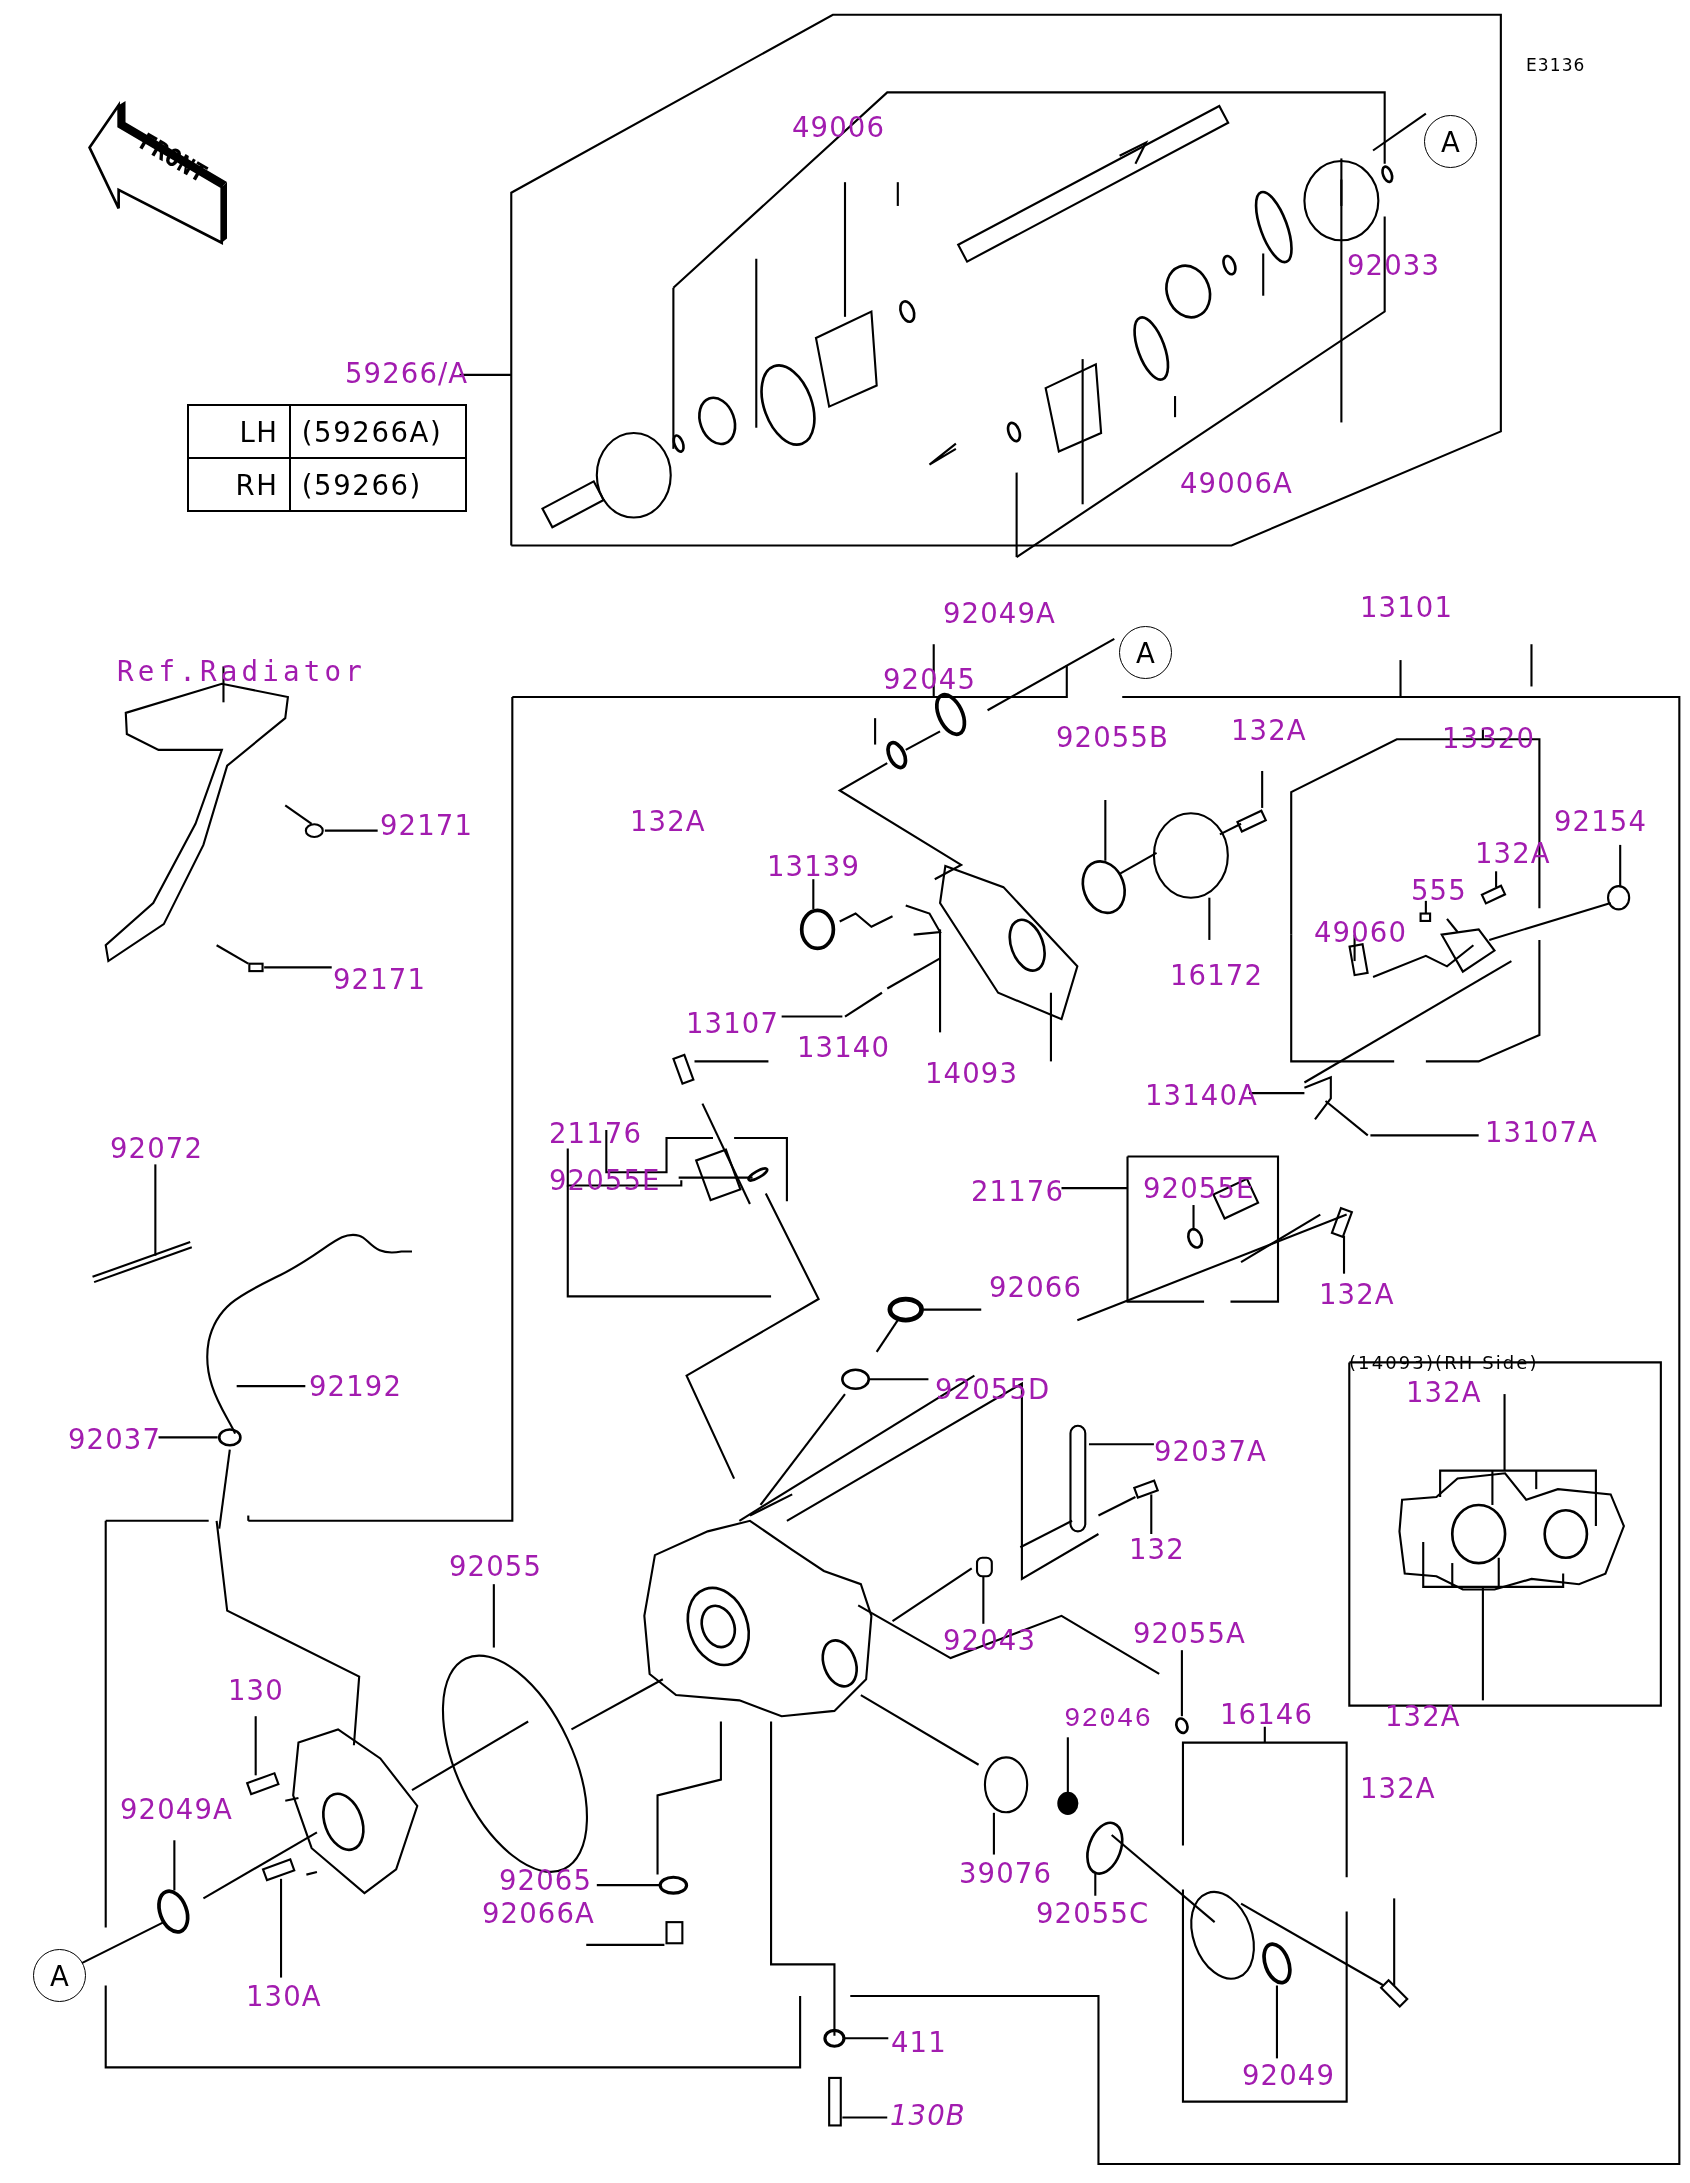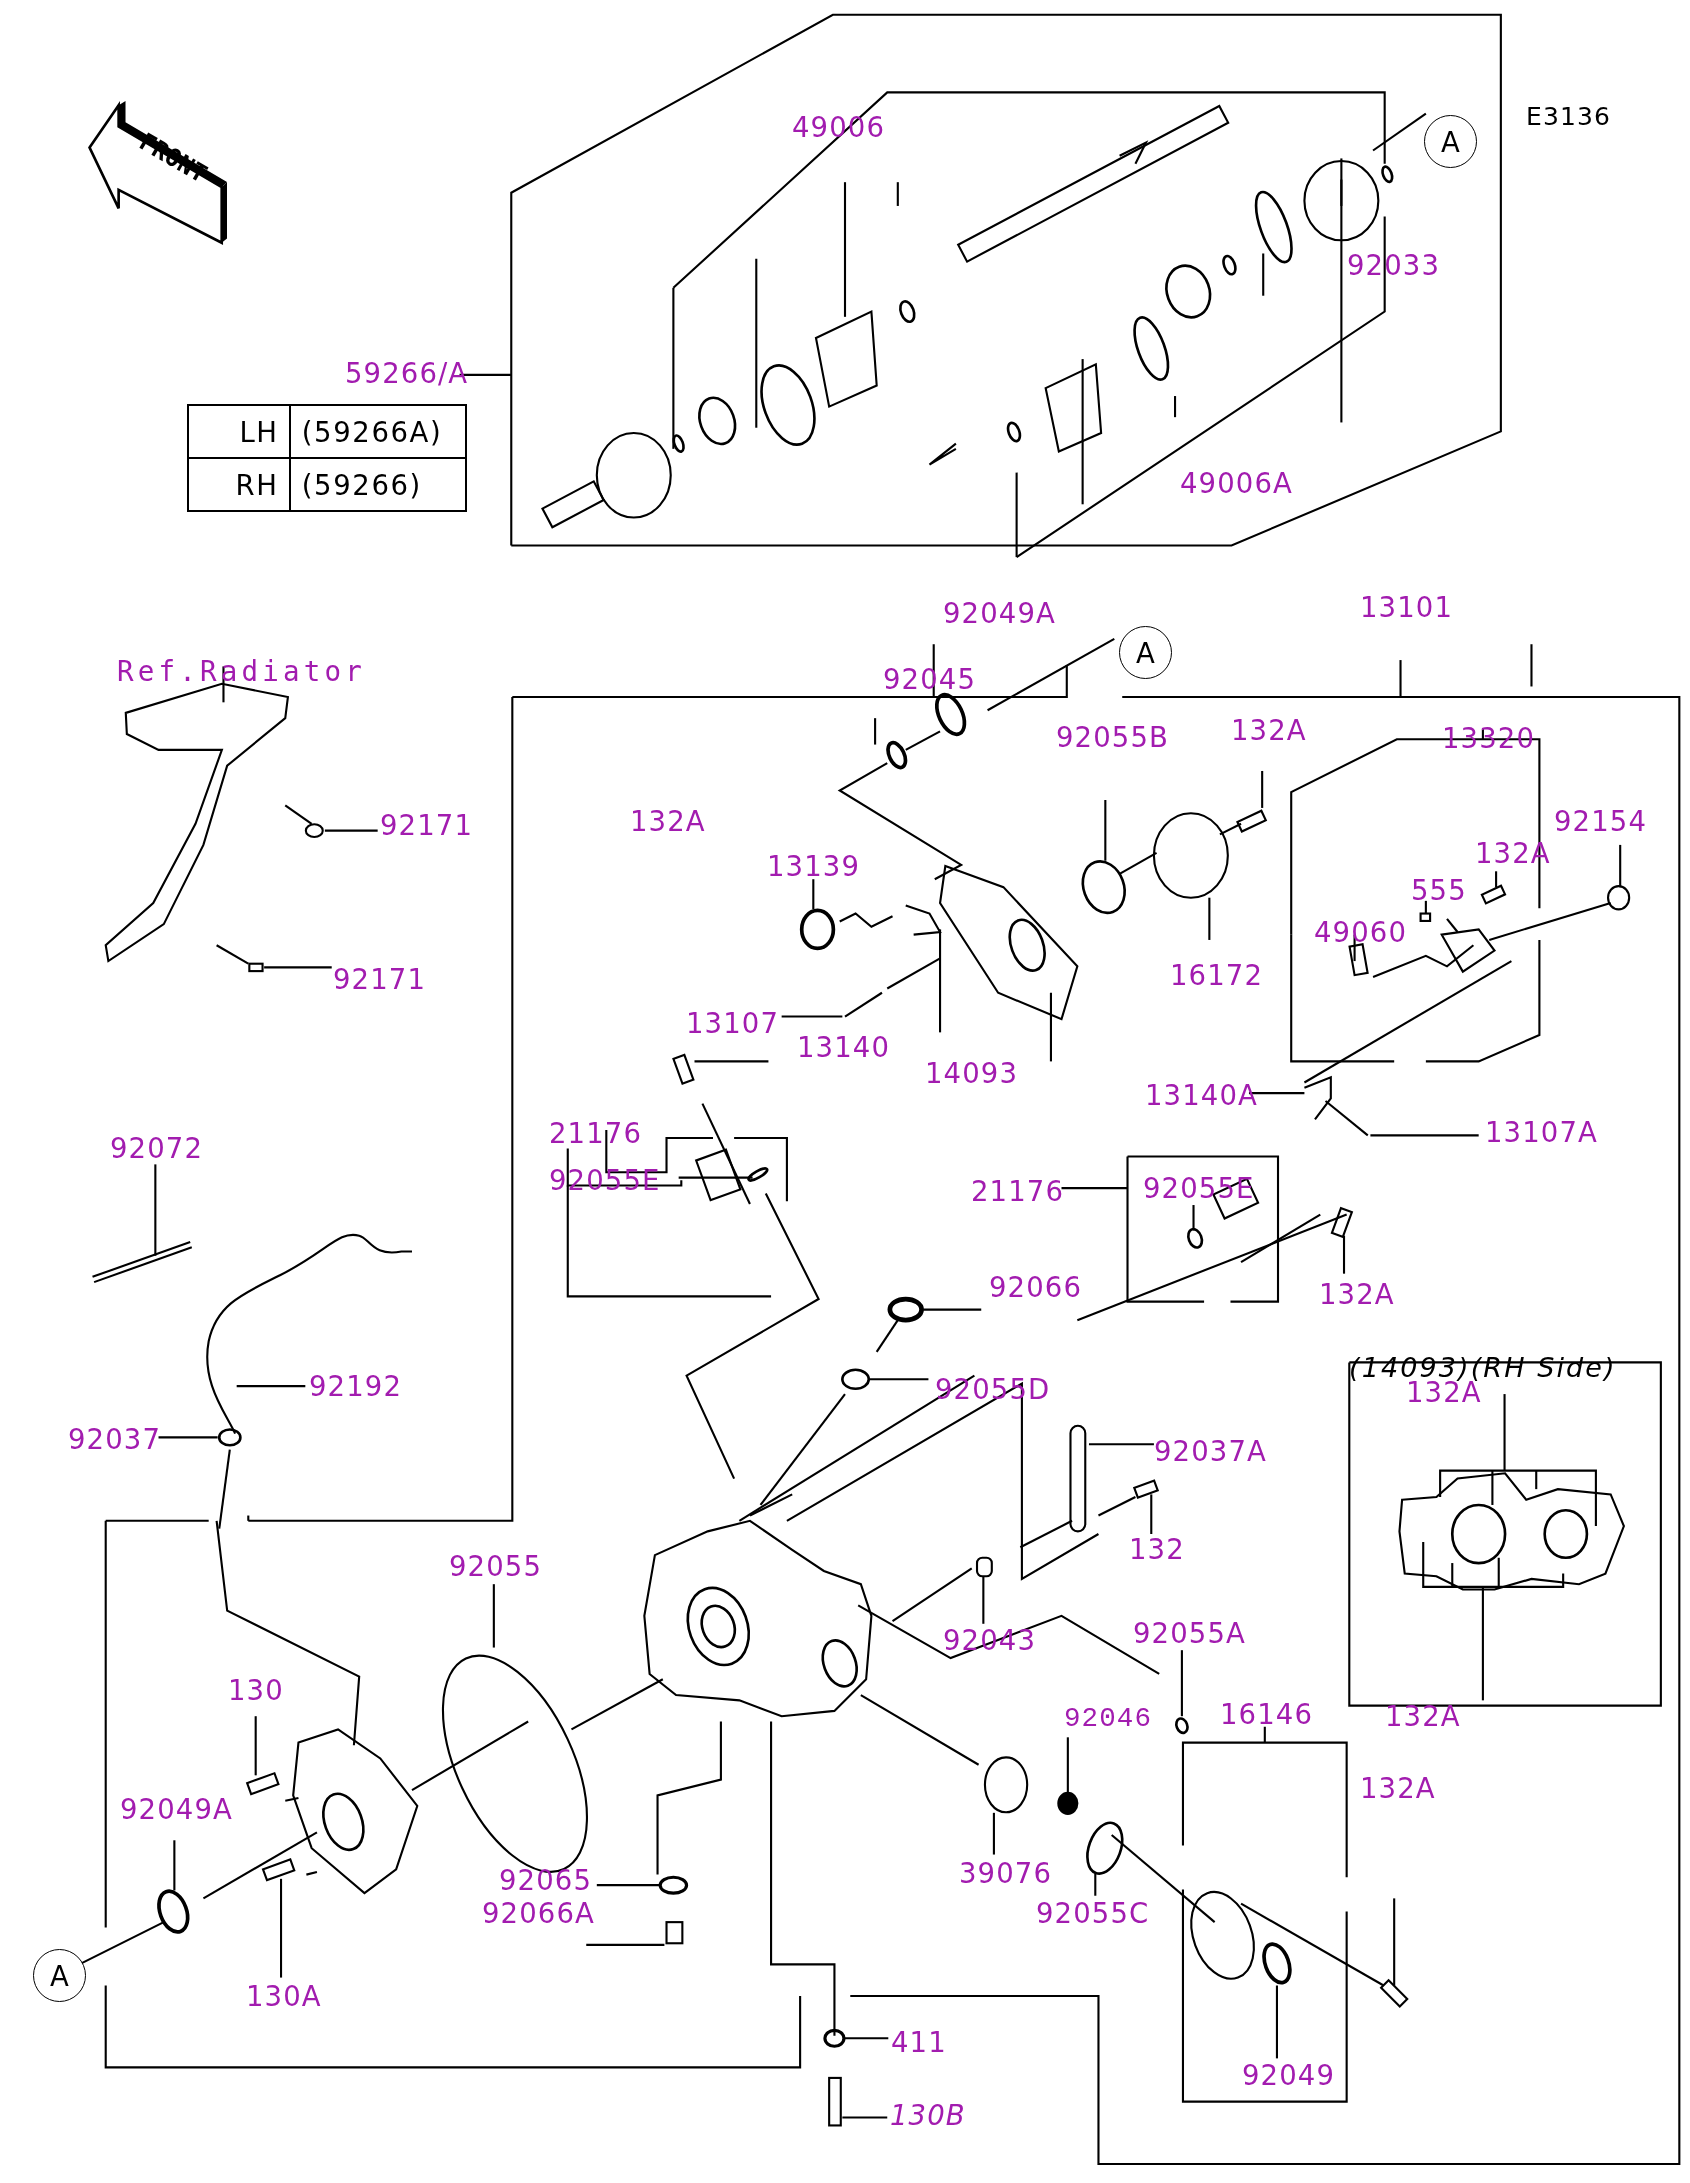--- a/index.html
+++ b/index.html
@@ -5,28 +5,28 @@
   html, body { margin: 0; padding: 0; background: #ffffff; }
   body { width: 1690px; height: 2183px; position: relative; overflow: hidden;
          font-family: "DejaVu Sans", sans-serif; color: #000; }
   #canvas { position: absolute; left: 0; top: 0; width: 1690px; height: 2183px; }
   .lbl { position: absolute; font-family: "DejaVu Sans", sans-serif; font-size: 27.5px;
          letter-spacing: 1.1px; line-height: 1; white-space: nowrap; color: #a21caf; }
   .lbl.mono { font-family: "DejaVu Sans Mono", monospace; }
   .callout { position: absolute; width: 51px; height: 51px; border: 1.6px solid #000;
              border-radius: 50%; display: flex; align-items: center; justify-content: center;
              font-size: 27.5px; font-family: "DejaVu Sans", sans-serif; background: #fff; }
-  .ref-code { position: absolute; font-size: 25px; letter-spacing: 1.1px; margin-top: 47px; }
+  .ref-code { position: absolute; font-size: 17px; letter-spacing: 1.1px; }
   table.side-table { position: absolute; left: 187px; top: 404px; border-collapse: collapse; }
   table.side-table td { border: 2.1px solid #000; height: 51px; font-size: 27.5px; letter-spacing: 1.6px;
                         padding: 0 10.6px; }
   table.side-table td.side { width: 79px; text-align: right; }
   table.side-table td.code { width: 153px; }
   .front-arrow { position: absolute; left: 79px; top: 100px; width: 148px; height: 148px; }
-  .inset-title { position: absolute; font-size: 27px; letter-spacing: 2.1px; font-style: italic; }
+  .inset-title { position: absolute; font-size: 18px; letter-spacing: 2.1px; }
 </style>
 </head>
 <body>
 
 <svg id="canvas" viewBox="0 0 3200 4134" xmlns="http://www.w3.org/2000/svg">
     <polyline points="968,1033 968,365 1577,28 2842,28 2842,817 2332,1033 968,1033" fill="none" stroke="#000" stroke-width="4"></polyline>
     <polyline points="870,710 968,710" fill="none" stroke="#000" stroke-width="4"></polyline>
     <polyline points="1275,545 1275,850" fill="none" stroke="#000" stroke-width="4"></polyline>
     <polyline points="1275,545 1680,175 2622,175 2622,310" fill="none" stroke="#000" stroke-width="4"></polyline>
     <polyline points="1432,490 1432,810" fill="none" stroke="#000" stroke-width="4"></polyline>

